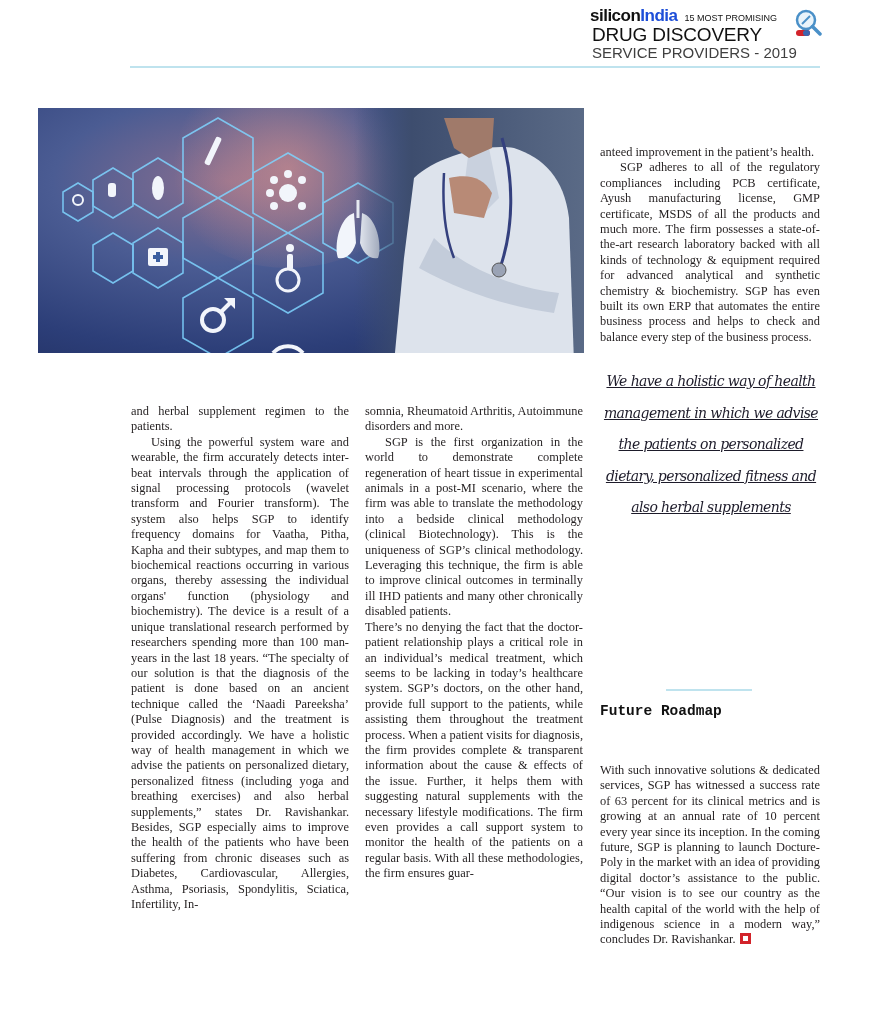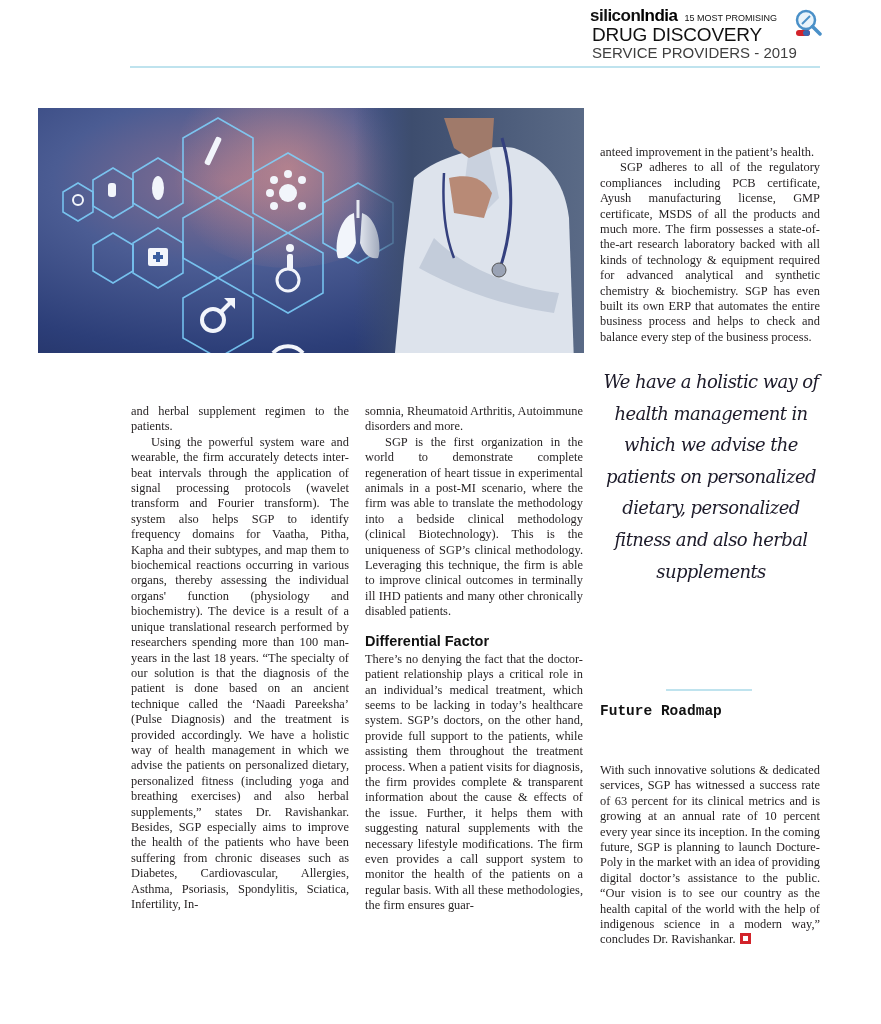--- a/index.html
+++ b/index.html
@@ -1,21 +1,21 @@
 <!DOCTYPE html>
 <html><head>
 <meta charset="utf-8">
 <style>
   html, body { margin:0; padding:0; background:#fff; }
   body { width:881px; height:1024px; position:relative; overflow:hidden; font-family:"Liberation Serif", serif; color:#231f20; }
 
   .masthead { position:absolute; left:570px; top:6px; width:250px; height:58px; }
   .mh-line1 { position:absolute; left:20px; top:0; white-space:nowrap; }
   .mh-brand { font-family:"Liberation Sans", sans-serif; font-weight:bold; font-size:17px; letter-spacing:-0.5px; color:#111; }
-  .mh-brand .india { color:#000000; }
+  .mh-brand .india { color:#1d4ed8; }
   .mh-tag { font-family:"Liberation Sans", sans-serif; font-size:9px; color:#111; margin-left:3px; }
   .mh-line2 { position:absolute; left:22px; top:18px; font-family:"Liberation Sans", sans-serif; font-weight:normal; font-size:19px; color:#111; white-space:nowrap; letter-spacing:-0.2px; }
   .mh-line3 { position:absolute; left:22px; top:38px; font-family:"Liberation Sans", sans-serif; font-size:15px; color:#404040; white-space:nowrap; }
   .mh-icon { position:absolute; left:222px; top:2px; width:30px; height:30px; }
 
   .top-rule { position:absolute; left:130px; top:66px; width:690px; height:2px; background:#bfe3ee; }
 
   .hero { position:absolute; left:38px; top:108px; width:546px; height:245px; overflow:hidden;
           background: radial-gradient(ellipse at 35% 30%, #8a6f8f 0%, #4b5c93 35%, #2c3e78 70%, #1f2c5c 100%); }
   .hero .glow { position:absolute; left:120px; top:-40px; width:260px; height:200px; border-radius:50%;
@@ -30,21 +30,21 @@
   .col p.indent { text-indent:20px; }
   .col1 { left:131px; top:363px; width:218px; }
   .col2 { left:365px; top:363px; width:218px; }
   .col3 { left:600px; top:104px; width:220px; }
   .col4 { left:600px; top:722px; width:220px; }
 
   .subhead { font-family:"Liberation Sans", sans-serif; font-weight:bold; font-size:14.5px; color:#111; margin:12px 0 2px 0; line-height:18px; }
   .subhead-abs { position:absolute; left:600px; top:703px; font-family:Liberation Mono, monospace; font-weight:bold; font-size:14.5px; color:#111; }
 
   .pullquote { position:absolute; left:598px; top:366px; width:226px; text-align:center;
-               font-family:"DejaVu Serif", serif; font-style:italic; font-size:18px; line-height:31.6px; color:#1d1b2a; letter-spacing:-0.6px; }
+               font-family:"DejaVu Serif", serif; font-style:italic; font-size:14px; line-height:31.6px; color:#1d1b2a; letter-spacing:-0.6px;text-decoration:underline; }
   .quote-rule { position:absolute; left:666px; top:689px; width:86px; height:2px; background:#bfe3ee; }
 
   .end-mark { display:inline-block; width:11px; height:11px; background:#d2232a; vertical-align:-1px; margin-left:4px; position:relative; }
   .end-mark::after { content:""; position:absolute; left:3px; top:3px; width:5px; height:5px; background:#fff; }
 </style>
 </head>
 <body>
 
 <div class="masthead">
   <div class="mh-line1">
@@ -142,21 +142,20 @@
 </div>
 
 <div class="col col1">
   <p>and herbal supplement regimen to the patients.</p>
   <p class="indent">Using the powerful system ware and wearable, the firm accurately detects inter-beat intervals through the application of signal processing protocols (wavelet transform and Fourier transform). The system also helps SGP to identify frequency domains for Vaatha, Pitha, Kapha and their subtypes, and map them to biochemical reactions occurring in various organs, thereby assessing the individual organs' function (physiology and biochemistry). The device is a result of a unique translational research performed by researchers spending more than 100 man-years in the last 18 years. “The specialty of our solution is that the diagnosis of the patient is done based on an ancient technique called the ‘Naadi Pareeksha’ (Pulse Diagnosis) and the treatment is provided accordingly. We have a holistic way of health management in which we advise the patients on personalized dietary, personalized fitness (including yoga and breathing exercises) and also herbal supplements,” states Dr. Ravishankar. Besides, SGP especially aims to improve the health of the patients who have been suffering from chronic diseases such as Diabetes, Cardiovascular, Allergies, Asthma, Psoriasis, Spondylitis, Sciatica, Infertility, In-</p>
 </div>
 
 <div class="col col2">
   <p>somnia, Rheumatoid Arthritis, Autoimmune disorders and more.</p>
   <p class="indent">SGP is the first organization in the world to demonstrate complete regeneration of heart tissue in experimental animals in a post-MI scenario, where the firm was able to translate the methodology into a bedside clinical methodology (clinical Biotechnology). This is the uniqueness of SGP’s clinical methodology. Leveraging this technique, the firm is able to improve clinical outcomes in terminally ill IHD patients and many other chronically disabled patients.</p>
-  <div class="subhead">Differential Factor</div>
   <p>There’s no denying the fact that the doctor-patient relationship plays a critical role in an individual’s medical treatment, which seems to be lacking in today’s healthcare system. SGP’s doctors, on the other hand, provide full support to the patients, while assisting them throughout the treatment process. When a patient visits for diagnosis, the firm provides complete &amp; transparent information about the cause &amp; effects of the issue. Further, it helps them with suggesting natural supplements with the necessary lifestyle modifications. The firm even provides a call support system to monitor the health of the patients on a regular basis. With all these methodologies, the firm ensures guar-</p>
 </div>
 
 <div class="pullquote">We have a holistic way of health management in which we advise the patients on personalized dietary, personalized fitness and also herbal supplements</div>
 <div class="quote-rule"></div>
 
 <div class="subhead-abs">Future Roadmap</div>
 <div class="col col4">
   <p><span>With such innovative solutions &amp; dedicated services, SGP has witnessed a success rate of 63 percent for its clinical metrics and is growing at an annual rate of 10 percent every year since its inception.  In the coming future, SGP is planning to launch Docture-Poly in the market with an idea of providing digital doctor’s assistance to the public. “Our vision is to see our country as the health capital of the world with the help of indigenous science in a modern way,” concludes Dr. Ravishankar.</span><span class="end-mark"></span></p>
 </div>

